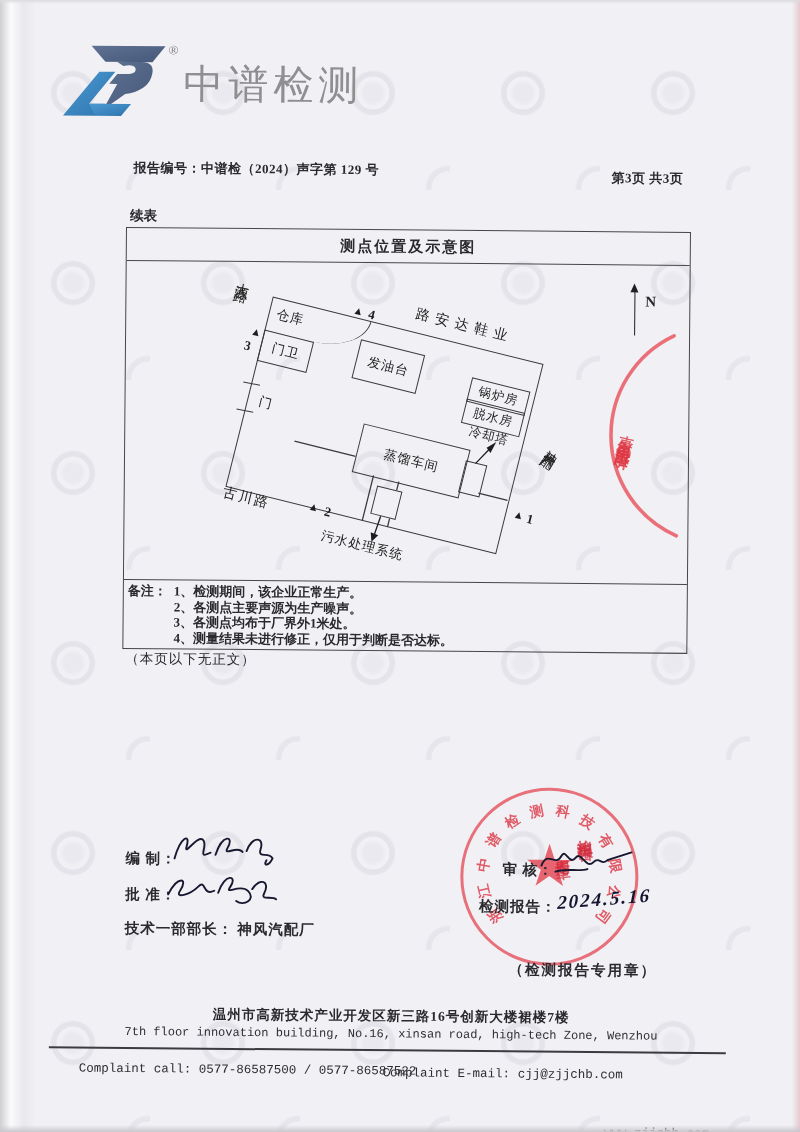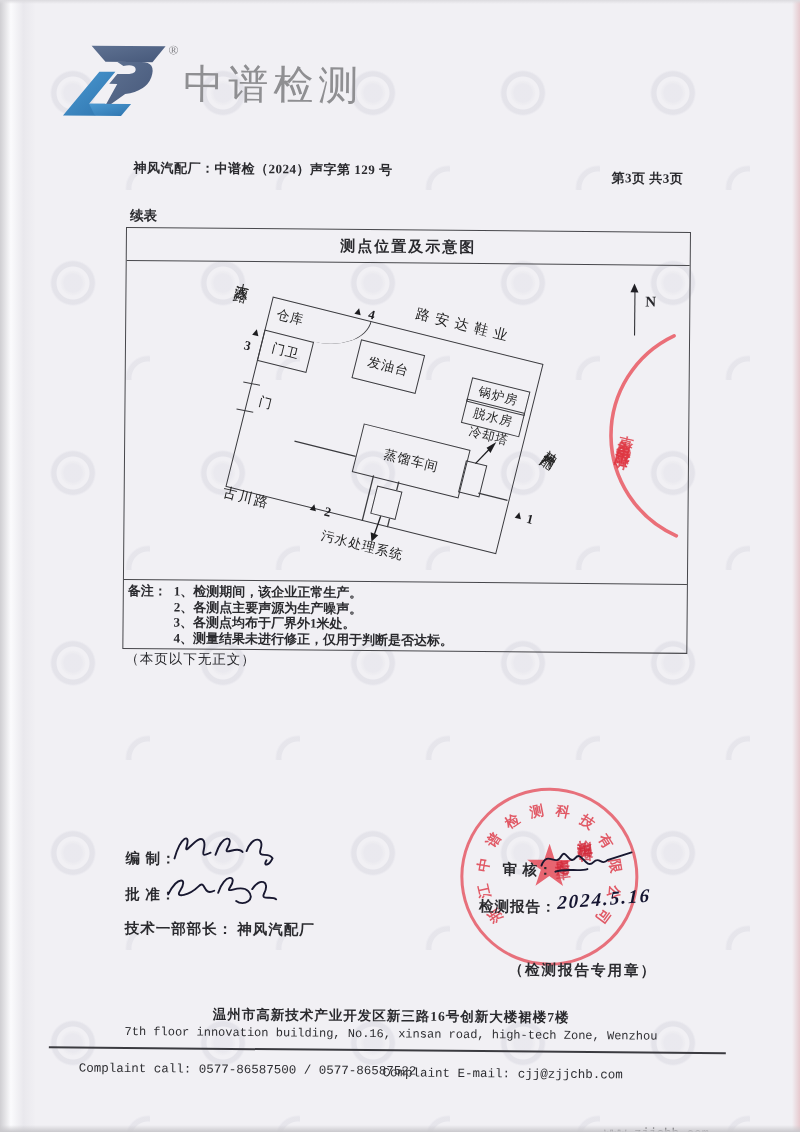--- a/index.html
+++ b/index.html
@@ -94,21 +94,21 @@
       </defs>
       <path fill="url(#gdark)" d="M32 6 L106 6 L93 22 L46 22 Z"></path>
       <path fill="url(#gdark)" d="M58 22 L82 22 Q97 22 92 37 Q87 51 66 54 L44 70 L58 44 L50 44 L58 34 L70 34 Q78 33 76 28 Q74 24 64 26 Z"></path>
       <path fill="url(#glite)" d="M4 76 L40 32 L56 32 L30 64 L46 64 L36 76 Z"></path>
       <path fill="url(#glite)" d="M30 64 L72 64 L62 76 L36 76 Z"></path>
     </svg>
     <span class="abs regmark" style="left:169px;top:44px">®</span>
     <div class="abs brand" style="left:184px;top:58px">中谱检测</div>
 
     <div class="abs rline" style="left:135px;top:161px">
-      <span>神风汽配厂：</span><span>中谱检（2024）声字第 129 号</span>
+      <span>报告编号：</span><span>中谱检（2024）声字第 129 号</span>
     </div>
     <div class="abs rline" style="left:613px;top:167px">第3页 共3页</div>
 
     <div class="abs" style="left:132px;top:209px;font-size:13.5px;font-weight:600">续表</div>
 
     <div class="abs rtable" style="left:128px;top:229px;width:563px;">
       <div class="rtitle">测点位置及示意图</div>
 
       <div class="dcell">
 

